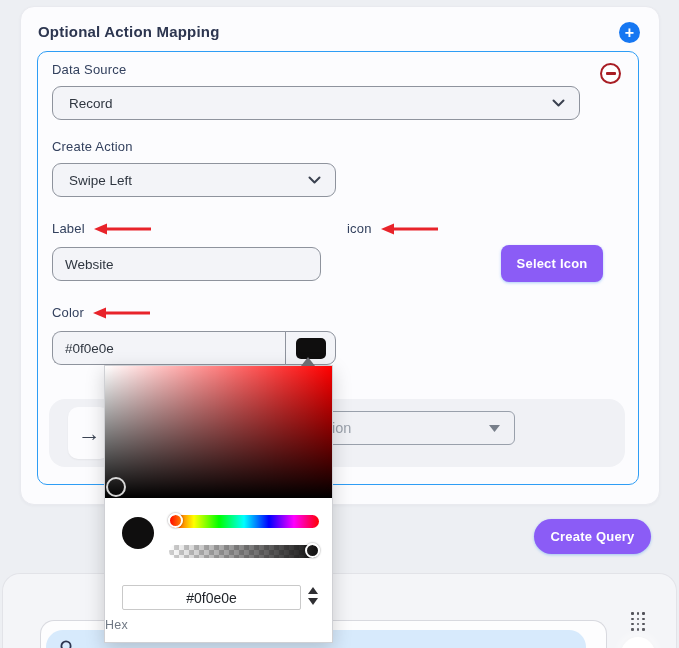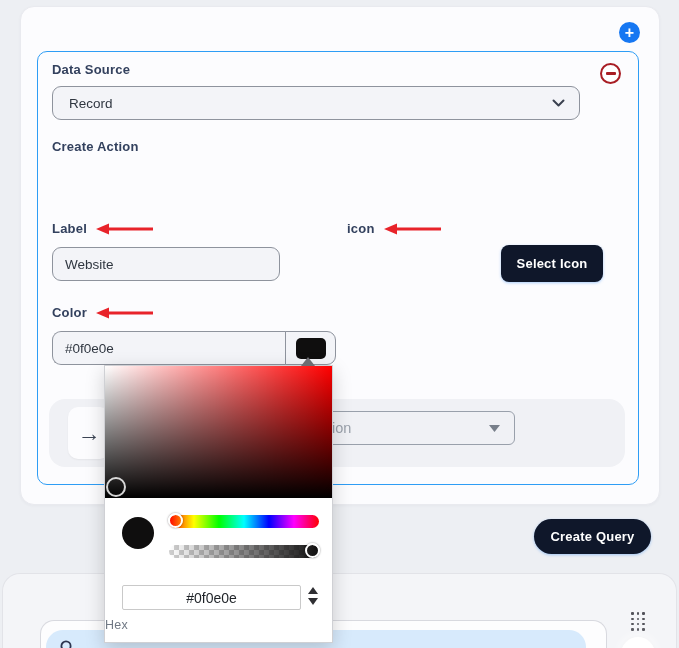--- a/index.html
+++ b/index.html
@@ -33,40 +33,40 @@
     position:absolute; left:16px; top:44px; width:602px; height:434px;
     border:1px solid #2e9df5; border-radius:10px; background:transparent;
   }
   .remove-btn {
     position:absolute; left:562px; top:11px; width:21px; height:21px;
     border-radius:50%; background:#fff; border:2.5px solid #a81d24;
     cursor:pointer; display:flex; align-items:center; justify-content:center;
   }
   .remove-btn .bar { width:10px; height:2.5px; background:#a81d24; border-radius:1px; }
 
-  .field-label { position:absolute; font-size:13px; color:#33415e; font-weight:700; letter-spacing:.2px; }
+  .field-label { position:absolute; font-size:13px; color:#33415e; font-weight:400; letter-spacing:.2px; }
   .label-row { position:absolute; display:flex; align-items:center; gap:9px; }
 
   .select-box, .text-input {
     position:absolute; height:34px; background:#f3f4f8;
     border:1px solid #8e939d; border-radius:9px;
     font-size:13.5px; color:#2f3640;
   }
   .select-box {
     display:flex; align-items:center; justify-content:space-between;
     padding:0 14px 0 16px; cursor:pointer;
   }
   .text-input { padding:0 12px; outline:none; font-family:inherit; width:100%; }
   .input-wrap { position:absolute; height:34px; }
 
   .sel-groups { left:14px; top:34px;  width:528px; }
   .sel-action { left:14px; top:111px; width:284px; }
 
   .btn-primary {
-    background:#0f172a; color:#fff; border:none; cursor:pointer;
+    background:#8b5cf6; color:#fff; border:none; cursor:pointer;
     font-family:inherit; font-weight:700; font-size:13px; letter-spacing:.2px;
     border-radius:8px; box-shadow:0 1px 3px rgba(22,119,242,.35);
   }
   .select-icon-btn { position:absolute; left:463px; top:193px; width:102px; height:37px; }
 
   
   .color-input-wrap { left:14px; top:279px; width:234px; }
   .color-input-wrap .text-input { border-radius:9px 0 0 9px; border-right:none; }
   .swatch-btn {
     position:absolute; left:247px; top:279px; width:51px; height:34px;
@@ -197,56 +197,63 @@
   }
   .hex-label {
     position:absolute; left:0; top:252px; width:100%; 
     font-size:12.5px; color:#707884; letter-spacing:.3px;
   }
 </style>
 </head>
 <body>
 
 <div class="outer-card">
+  <div class="card-title">Optional Action Mapping</div>
   <div class="plus-btn">
     <span>+</span>
   </div>
 
   <div class="inner-card">
 
     <div class="remove-btn">
       <span class="bar"></span>
     </div>
 
     <div class="field-label" style="left:14px; top:10px;">Data Source</div>
     <div class="select-box sel-groups">
       <span>Record</span>
       <svg width="13" height="9">
         <polyline points="1.5,1.5 6.5,6.5 11.5,1.5" fill="none" stroke="#3a4150" stroke-width="2" stroke-linecap="round" stroke-linejoin="round"></polyline>
       </svg>
     </div>
 
     <div class="field-label" style="left:14px; top:87px;">Create Action</div>
+    <div class="select-box sel-action">
+      <span>Swipe Left</span>
+      <svg width="13" height="9">
+        <polyline points="1.5,1.5 6.5,6.5 11.5,1.5" fill="none" stroke="#3a4150" stroke-width="2" stroke-linecap="round" stroke-linejoin="round"></polyline>
+      </svg>
+    </div>
 
     <div class="label-row" style="left:14px; top:169px;">
       <span class="field-label" style="position:static;">Label</span>
       <svg class="red-arrow" width="60" height="12">
         <line x1="57" y1="6" x2="11" y2="6" stroke="#e8232a" stroke-width="2.8"></line>
         <polygon points="0,6 13,0.5 13,11.5" fill="#e8232a"></polygon>
       </svg>
     </div>
     <div class="label-row" style="left:309px; top:169px;">
       <span class="field-label" style="position:static;">icon</span>
       <svg class="red-arrow" width="60" height="12">
         <line x1="57" y1="6" x2="11" y2="6" stroke="#e8232a" stroke-width="2.8"></line>
         <polygon points="0,6 13,0.5 13,11.5" fill="#e8232a"></polygon>
       </svg>
     </div>
 
-    <div class="input-wrap" style="left:14px; top:195px; width:228px;">
+    <div class="input-wrap" style="left:14px; top:195px; width:269px;">
       <input class="text-input" type="text" value="Website" style="">
     </div>
     <button class="btn-primary select-icon-btn">Select Icon</button>
 
     <div class="label-row" style="left:14px; top:253px;">
       <span class="field-label" style="position:static;">Color</span>
       <svg class="red-arrow" width="60" height="12">
         <line x1="57" y1="6" x2="11" y2="6" stroke="#e8232a" stroke-width="2.8"></line>
         <polygon points="0,6 13,0.5 13,11.5" fill="#e8232a"></polygon>
       </svg>

